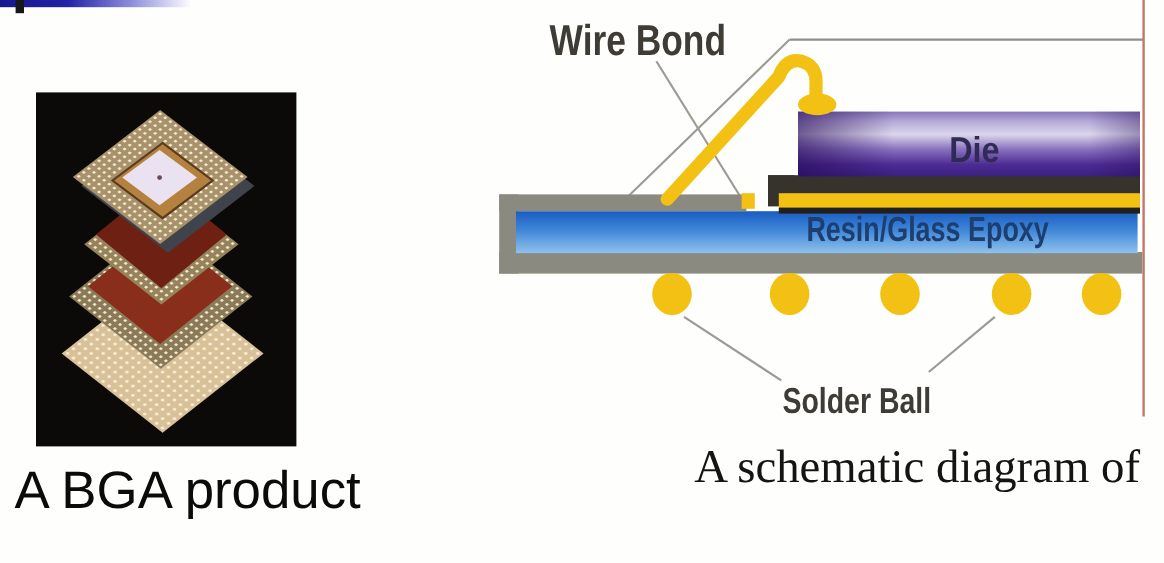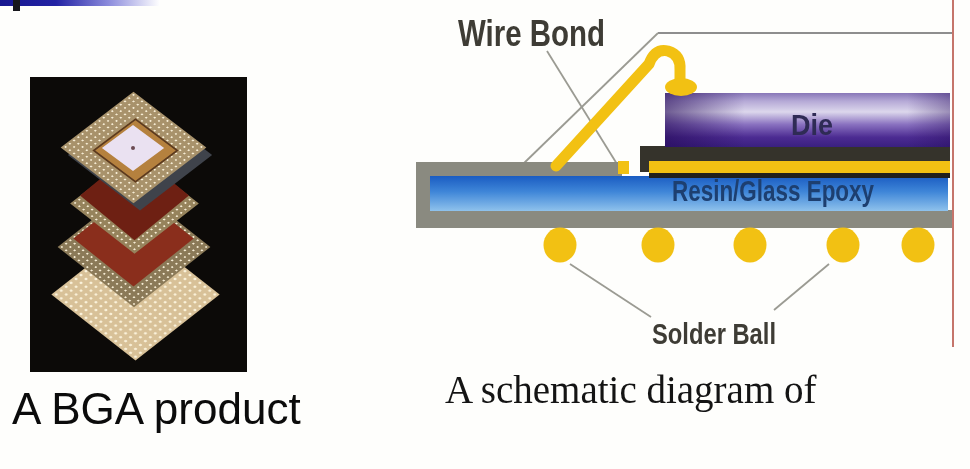--- a/index.html
+++ b/index.html
@@ -9,21 +9,21 @@
   .top-bar{position:absolute;left:0;top:0;width:160px;height:6px;
     background:linear-gradient(to right,#17178f 0%,#2323a4 35%,#8c8cdc 68%,#ffffff 100%);}
   .top-tick{position:absolute;left:13px;top:0;width:7px;height:11px;background:#17171c;}
   
   .photo{position:absolute;left:30px;top:77px;width:217px;height:295px;background:#0c0a08;overflow:hidden;}
   .dia{position:absolute;transform-origin:center;}
   .dots1{background-image:radial-gradient(#f6ecd4 1.1px,rgba(0,0,0,0) 1.5px);background-size:6px 6px;}
   .dots2{background-image:radial-gradient(#fbf3dc 1.2px,rgba(0,0,0,0) 1.6px);background-size:7px 7px;}
   .caption-left{position:absolute;left:12px;top:384px;width:330px;font-size:44px;color:#0b0b0b;
     letter-spacing:0px;}
-  .caption-right{position:absolute;left:445px;top:364px;width:505px;text-align:left;
+  .caption-right{position:absolute;left:445px;top:364px;width:505px;text-align:right;
     font-family:"Liberation Serif",serif;font-size:39px;line-height:1.34;color:#141414;}
   svg text{font-family:"Liberation Sans",sans-serif;font-weight:bold;}
   .svg-layer{position:absolute;left:0;top:0;}
 </style>
 </head>
 <body>
 
 <div id="stage">
 
   <div class="top-bar"></div>

